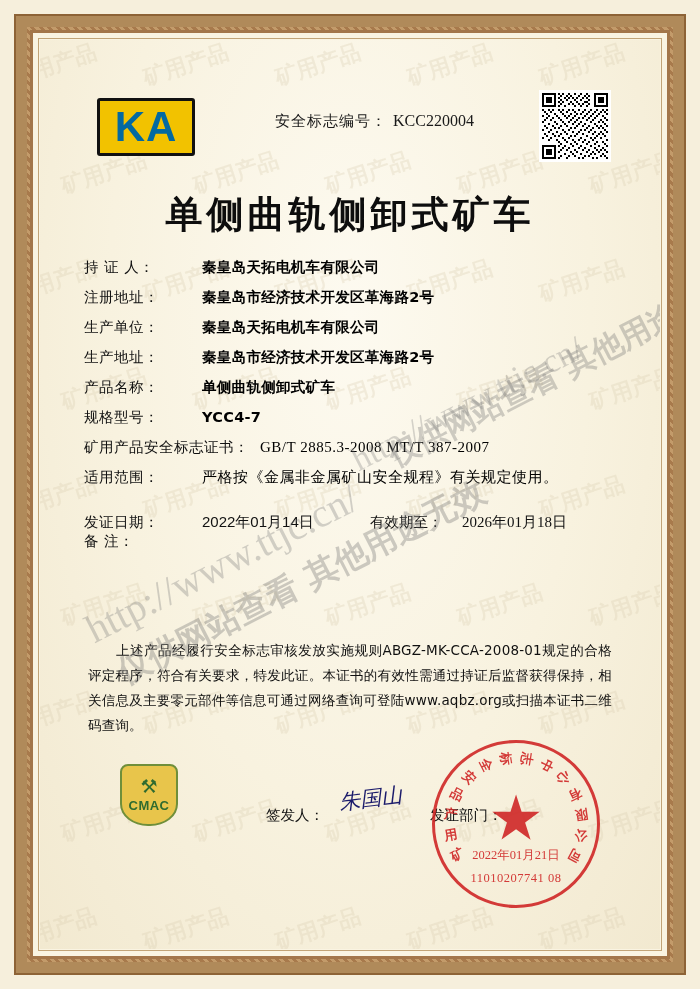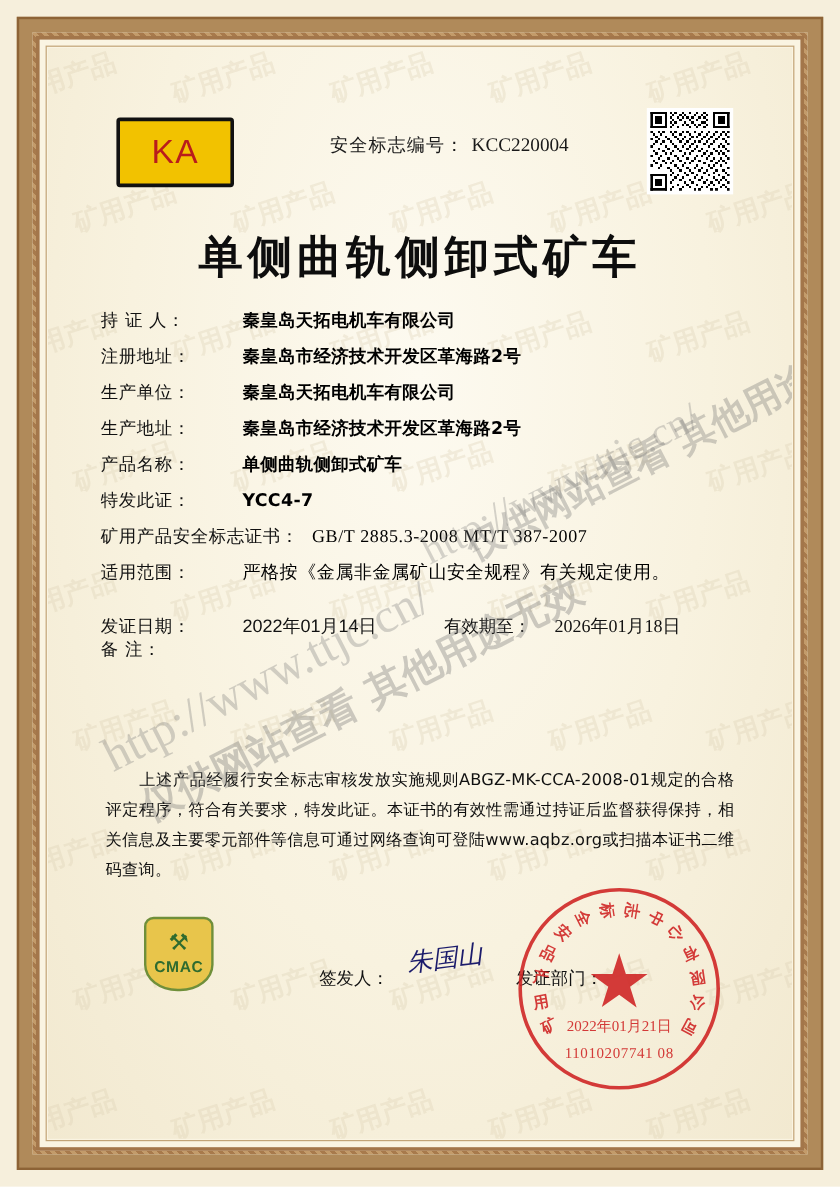--- a/index.html
+++ b/index.html
@@ -109,23 +109,23 @@
     height: 52px;
     background: #f2c200;
     border: 3px solid #111;
     border-radius: 3px;
     display: flex;
     align-items: center;
     justify-content: center;
   }
   .ka-logo .ka-text {
     font-family: "Liberation Sans", sans-serif;
-    font-weight: normal;
-    font-size: 28px;
-    color: #b91c1c;
+    font-weight: bold;
+    font-size: 42px;
+    color: #0369a1;
     letter-spacing: 1px;
     line-height: 1;
   }
   .cert-no-wrap {
     position: absolute;
     left: 200px;
     top: 22px;
     font-size: 15px;
     color: #1a1a1a;
     white-space: nowrap;
@@ -785,21 +785,21 @@
       </div>
       <div class="field-row">
         <span class="field-label">生产地址：</span>
         <span class="field-value">秦皇岛市经济技术开发区革海路2号</span>
       </div>
       <div class="field-row">
         <span class="field-label">产品名称：</span>
         <span class="field-value">单侧曲轨侧卸式矿车</span>
       </div>
       <div class="field-row">
-        <span class="field-label">特发此证：</span>
+        <span class="field-label">规格型号：</span>
         <span class="field-value">YCC4-7</span>
       </div>
       <div class="field-row">
         <span class="field-label" style="width:176px;flex:0 0 176px;">矿用产品安全标志证书：</span>
         <span class="field-value normalweight">GB/T 2885.3-2008 MT/T 387-2007</span>
       </div>
       <div class="field-row">
         <span class="field-label">适用范围：</span>
         <span class="field-value normalweight">严格按《金属非金属矿山安全规程》有关规定使用。</span>
       </div>

